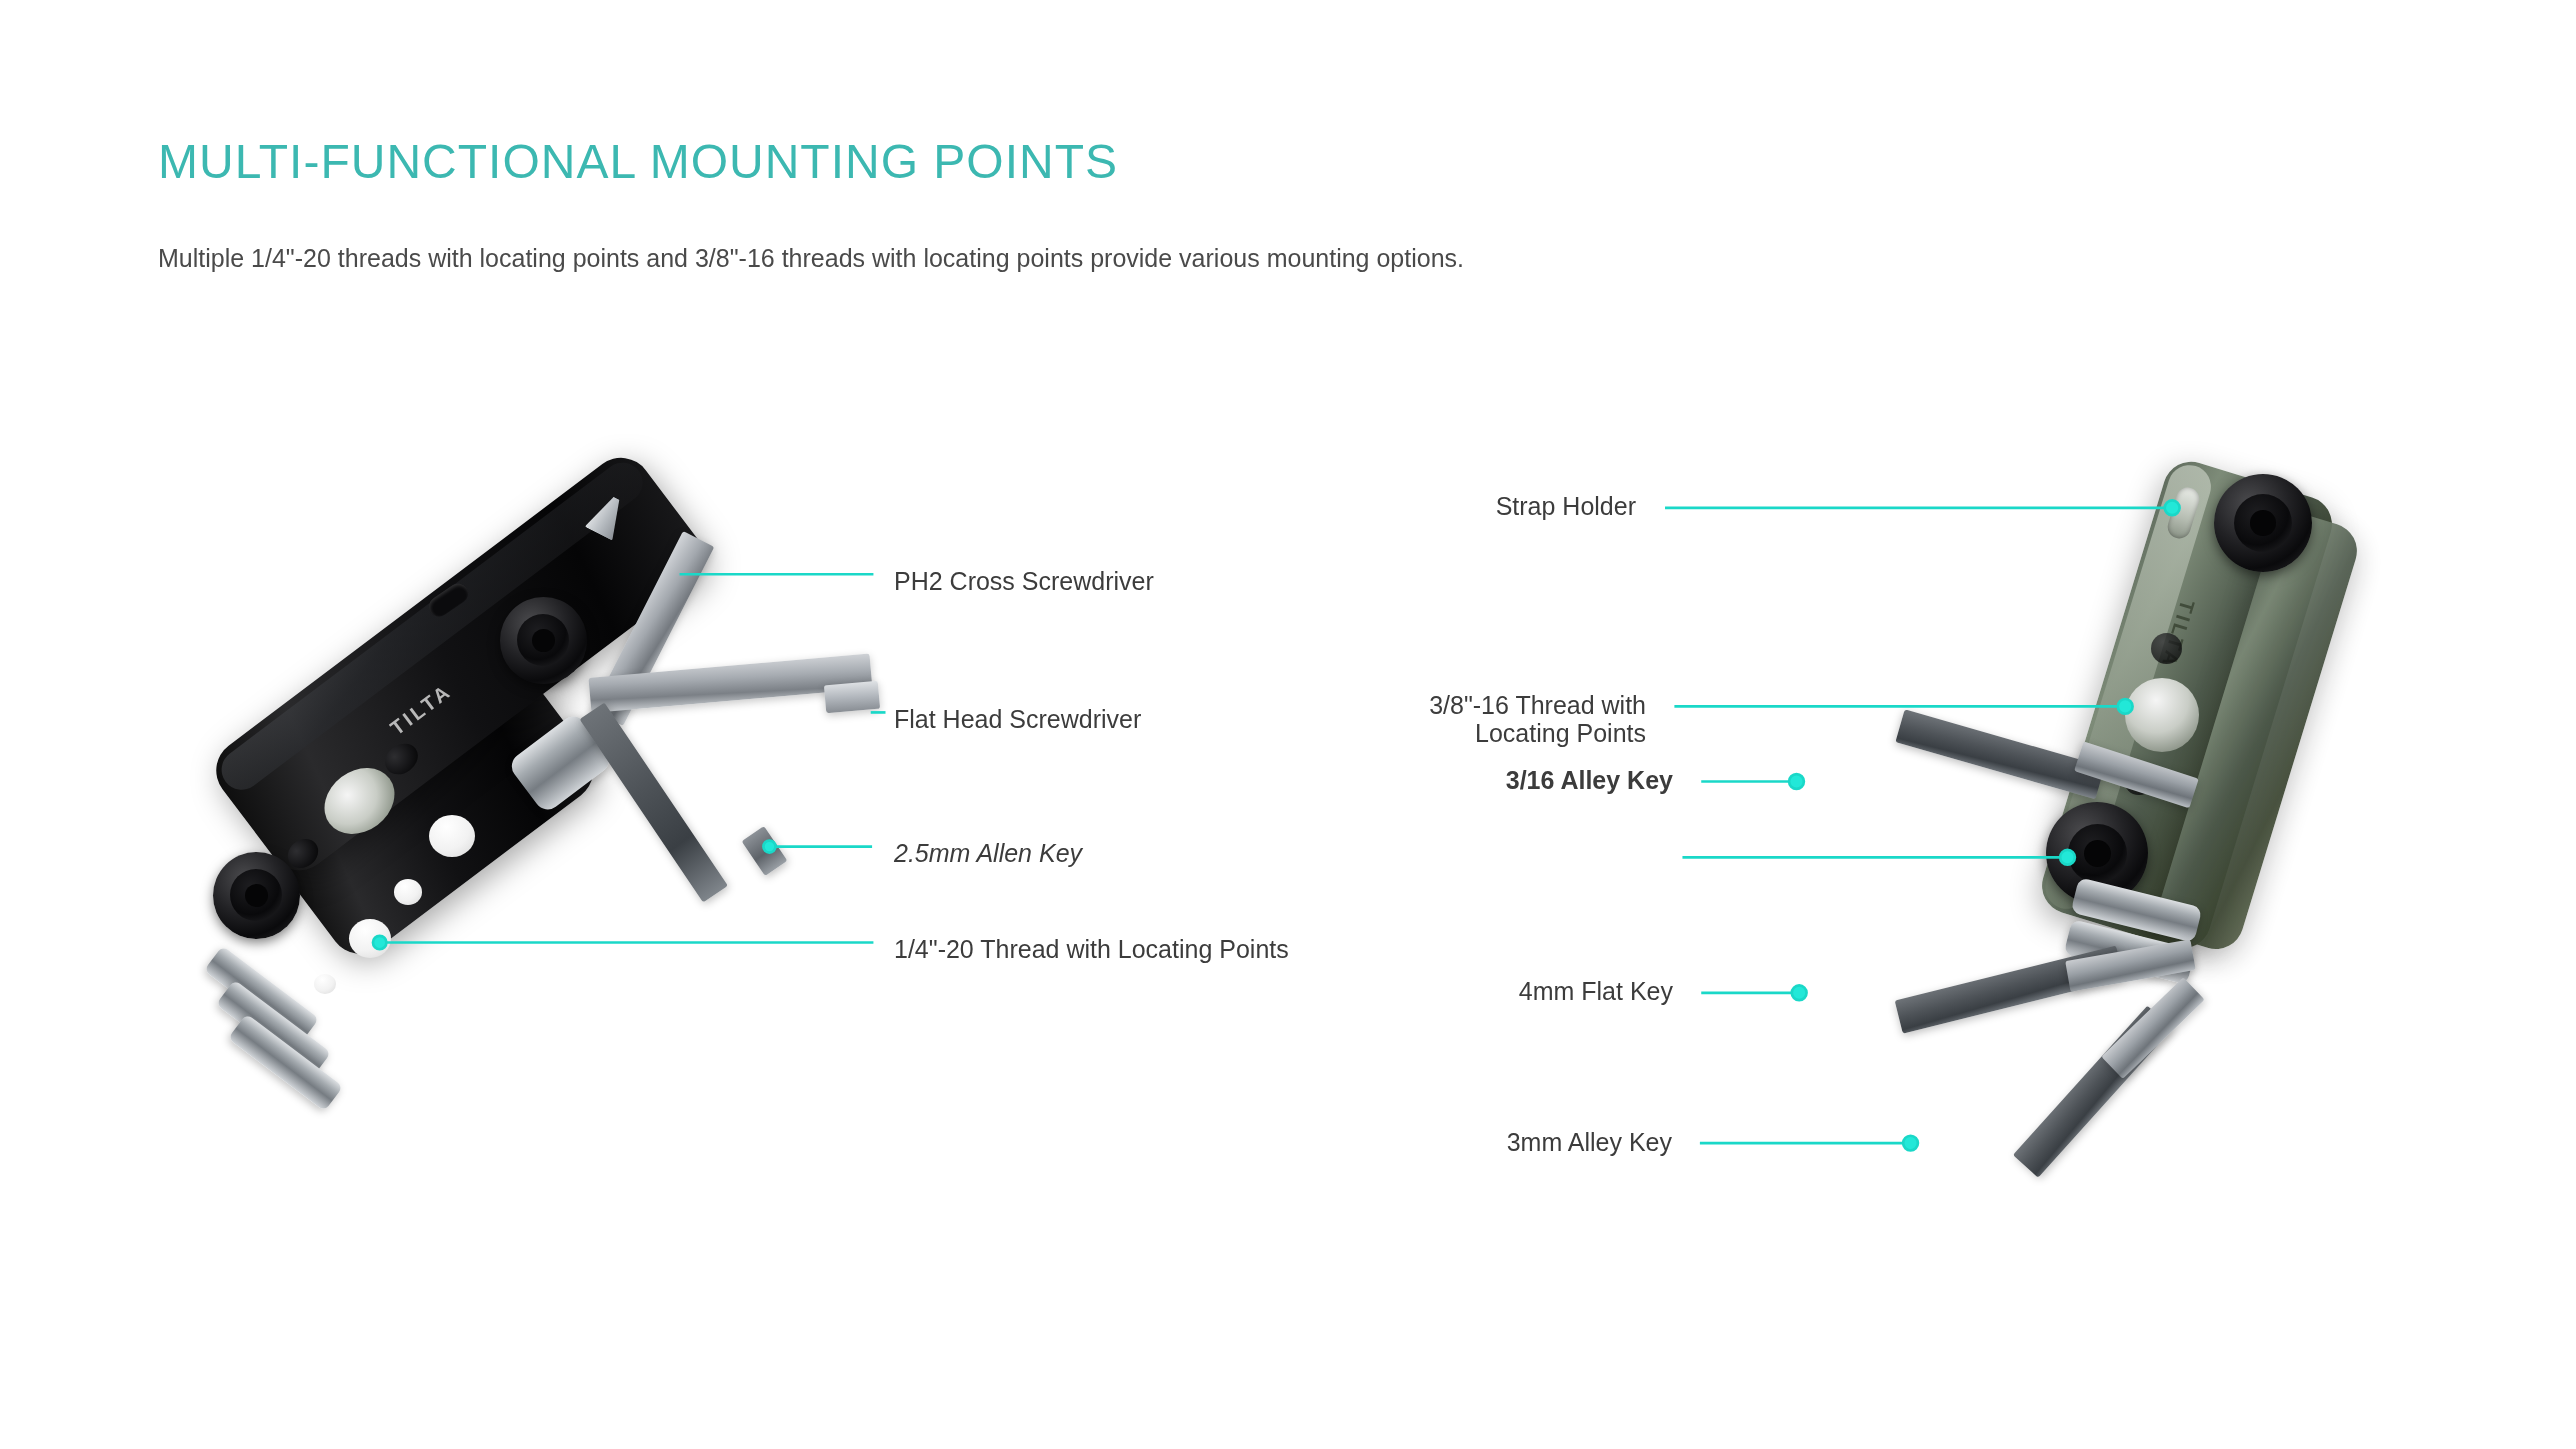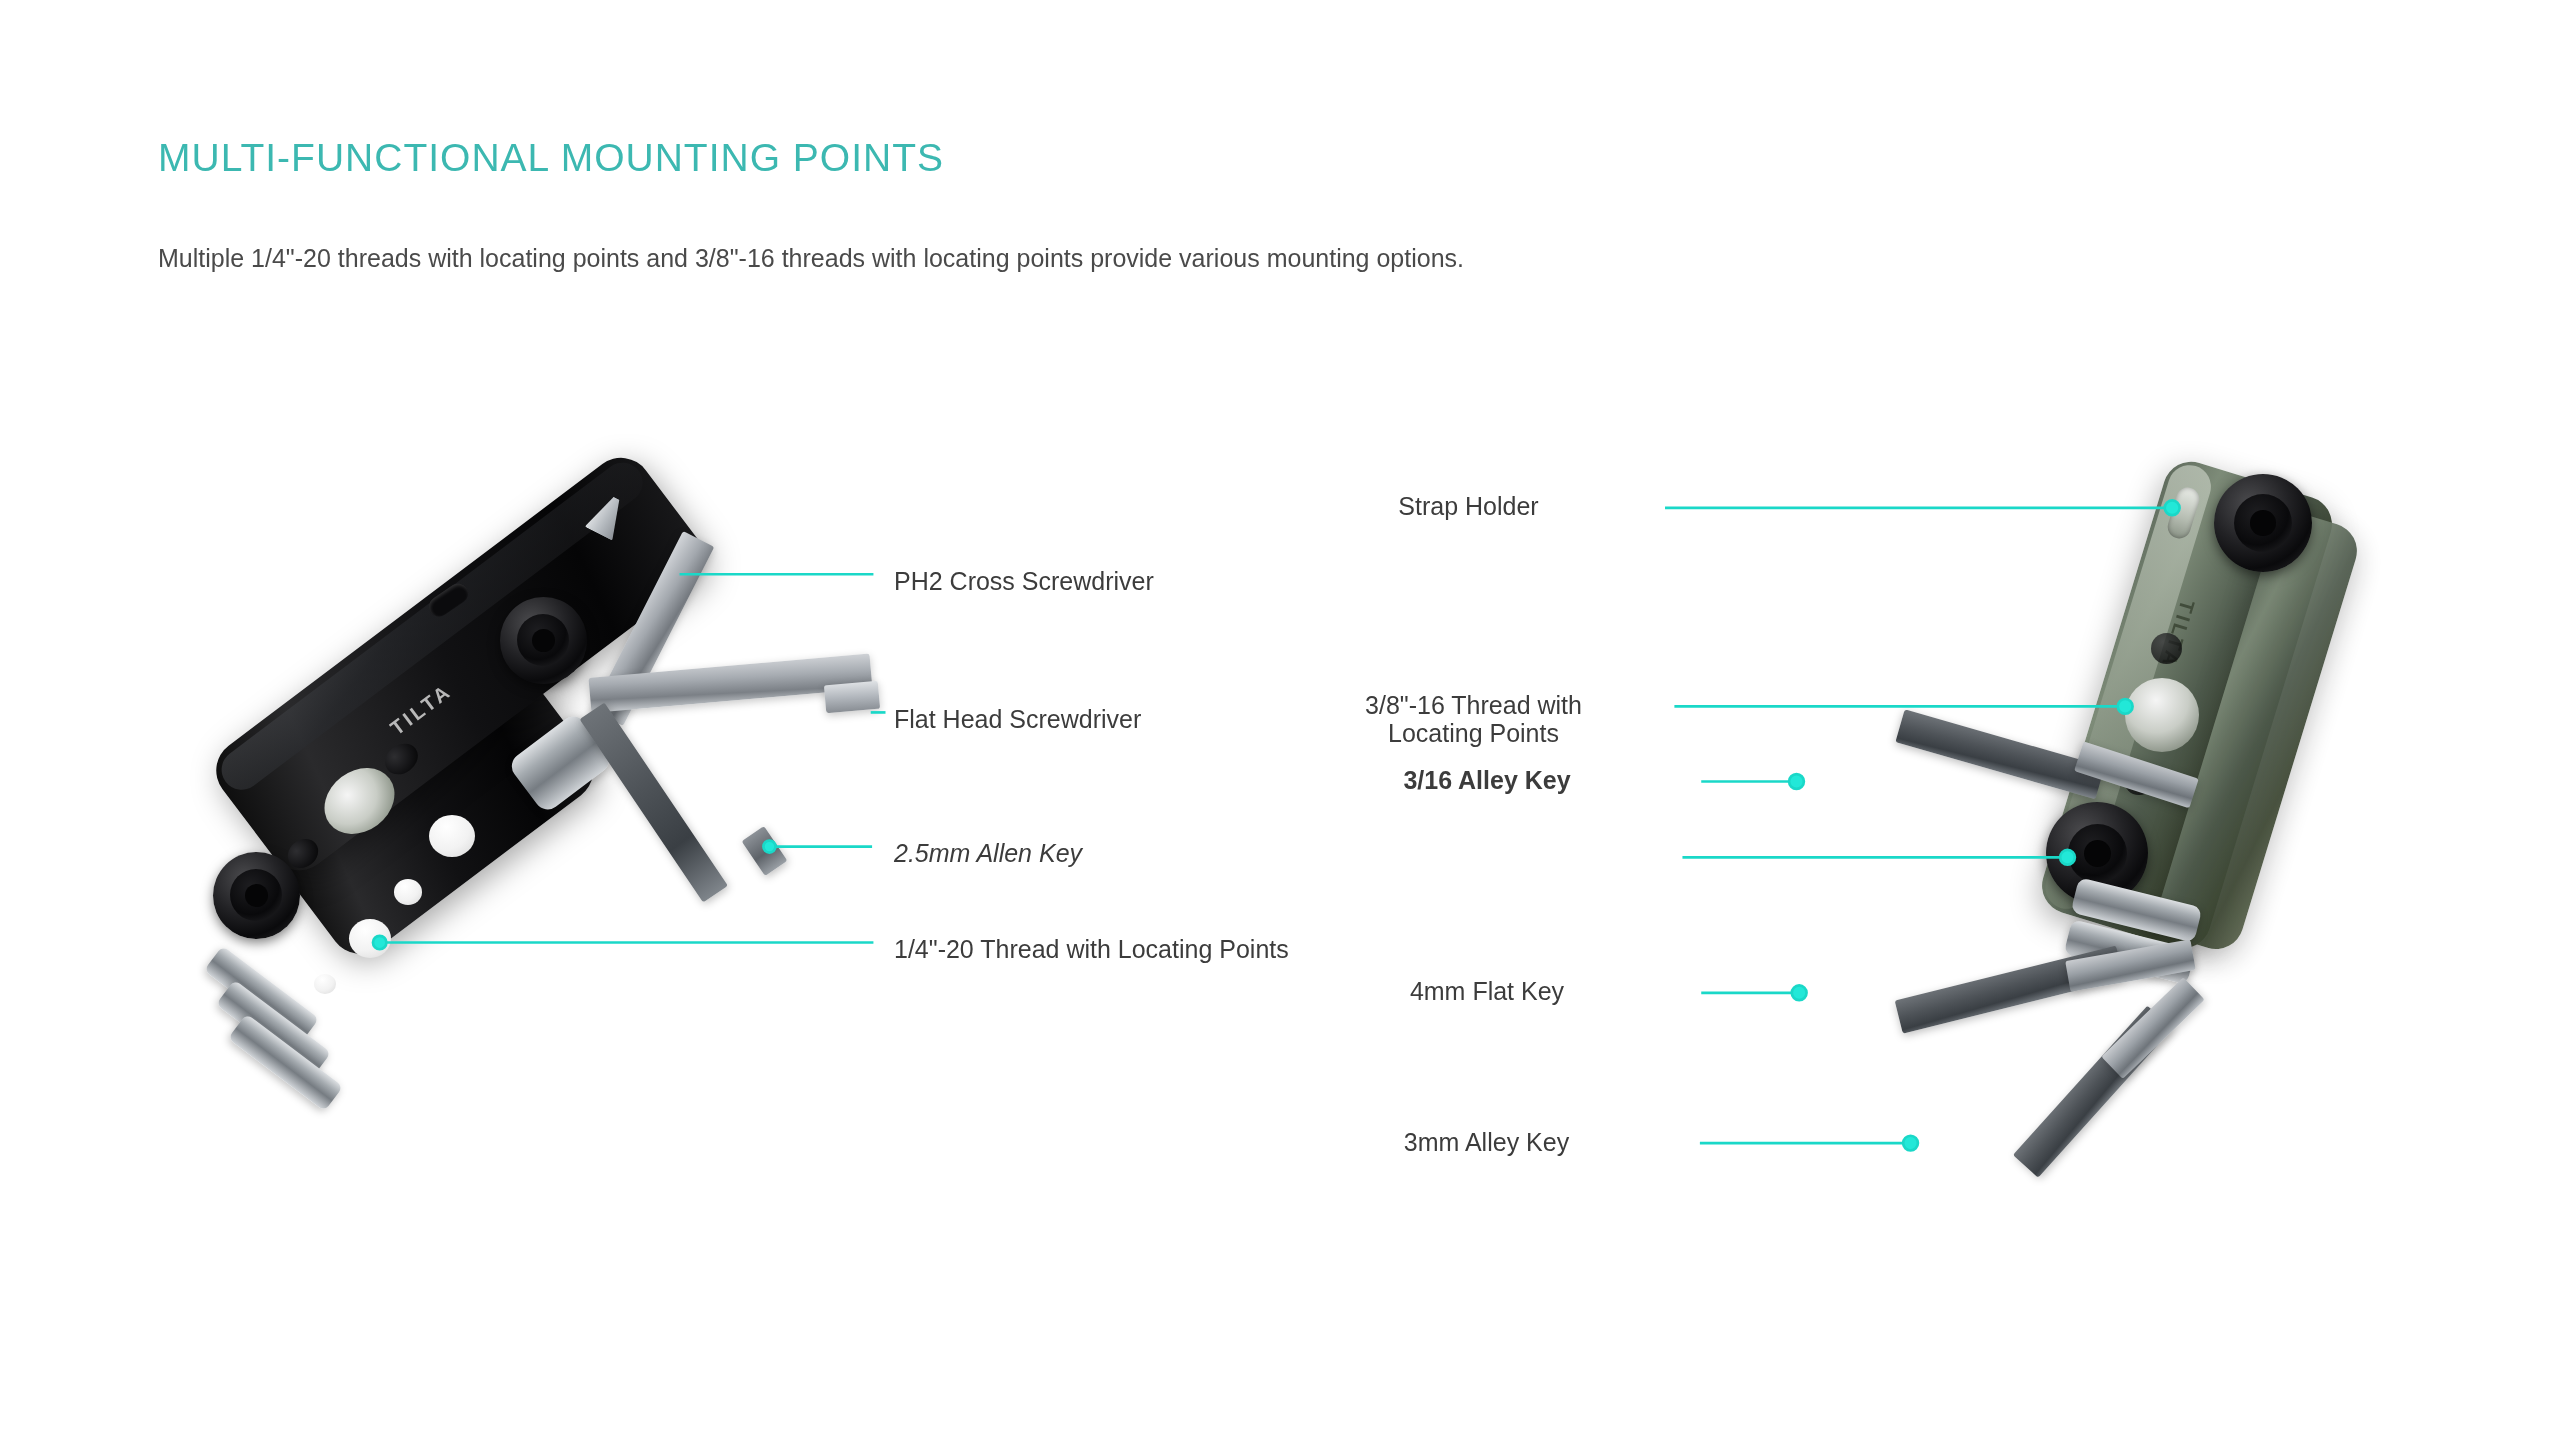--- a/index.html
+++ b/index.html
@@ -8,32 +8,32 @@
     font-family:"Liberation Sans","DejaVu Sans",sans-serif;
     color:#3a3a3a;
     overflow:hidden;
     position:relative;
   }
   #page{position:absolute;left:0;top:0;width:2576px;height:1449px;background:#ffffff;}
 
   
   #header{position:absolute;left:158px;top:138px;width:2012px;}
   #title{
-    font-size:39px;letter-spacing:1px;font-weight:400;
+    font-size:48px;letter-spacing:1px;font-weight:400;
     color:#3cb8b1;line-height:1;margin:0;white-space:nowrap;
   }
   #subtitle{
     margin:0;position:absolute;left:0;top:104px;
     font-size:25px;font-weight:400;color:#4a4a4a;line-height:1.35;white-space:nowrap;
   }
 
   
   .callout{position:absolute;font-size:25px;color:#3c3c3c;line-height:1.12;white-space:nowrap;}
   .callout.left-side{text-align:left;margin-top:8px;}
-  .callout.right-side{text-align:center;}
+  .callout.right-side{text-align:right;}
   .callout .sub{display:block;font-size:19.5px;color:#4a4a4a;line-height:1.25;}
 
   
   #leaders{position:absolute;left:0;top:0;width:2576px;height:1449px;pointer-events:none;}
 
   
   .stage{position:absolute;}
 
   .part{position:absolute;}
 

